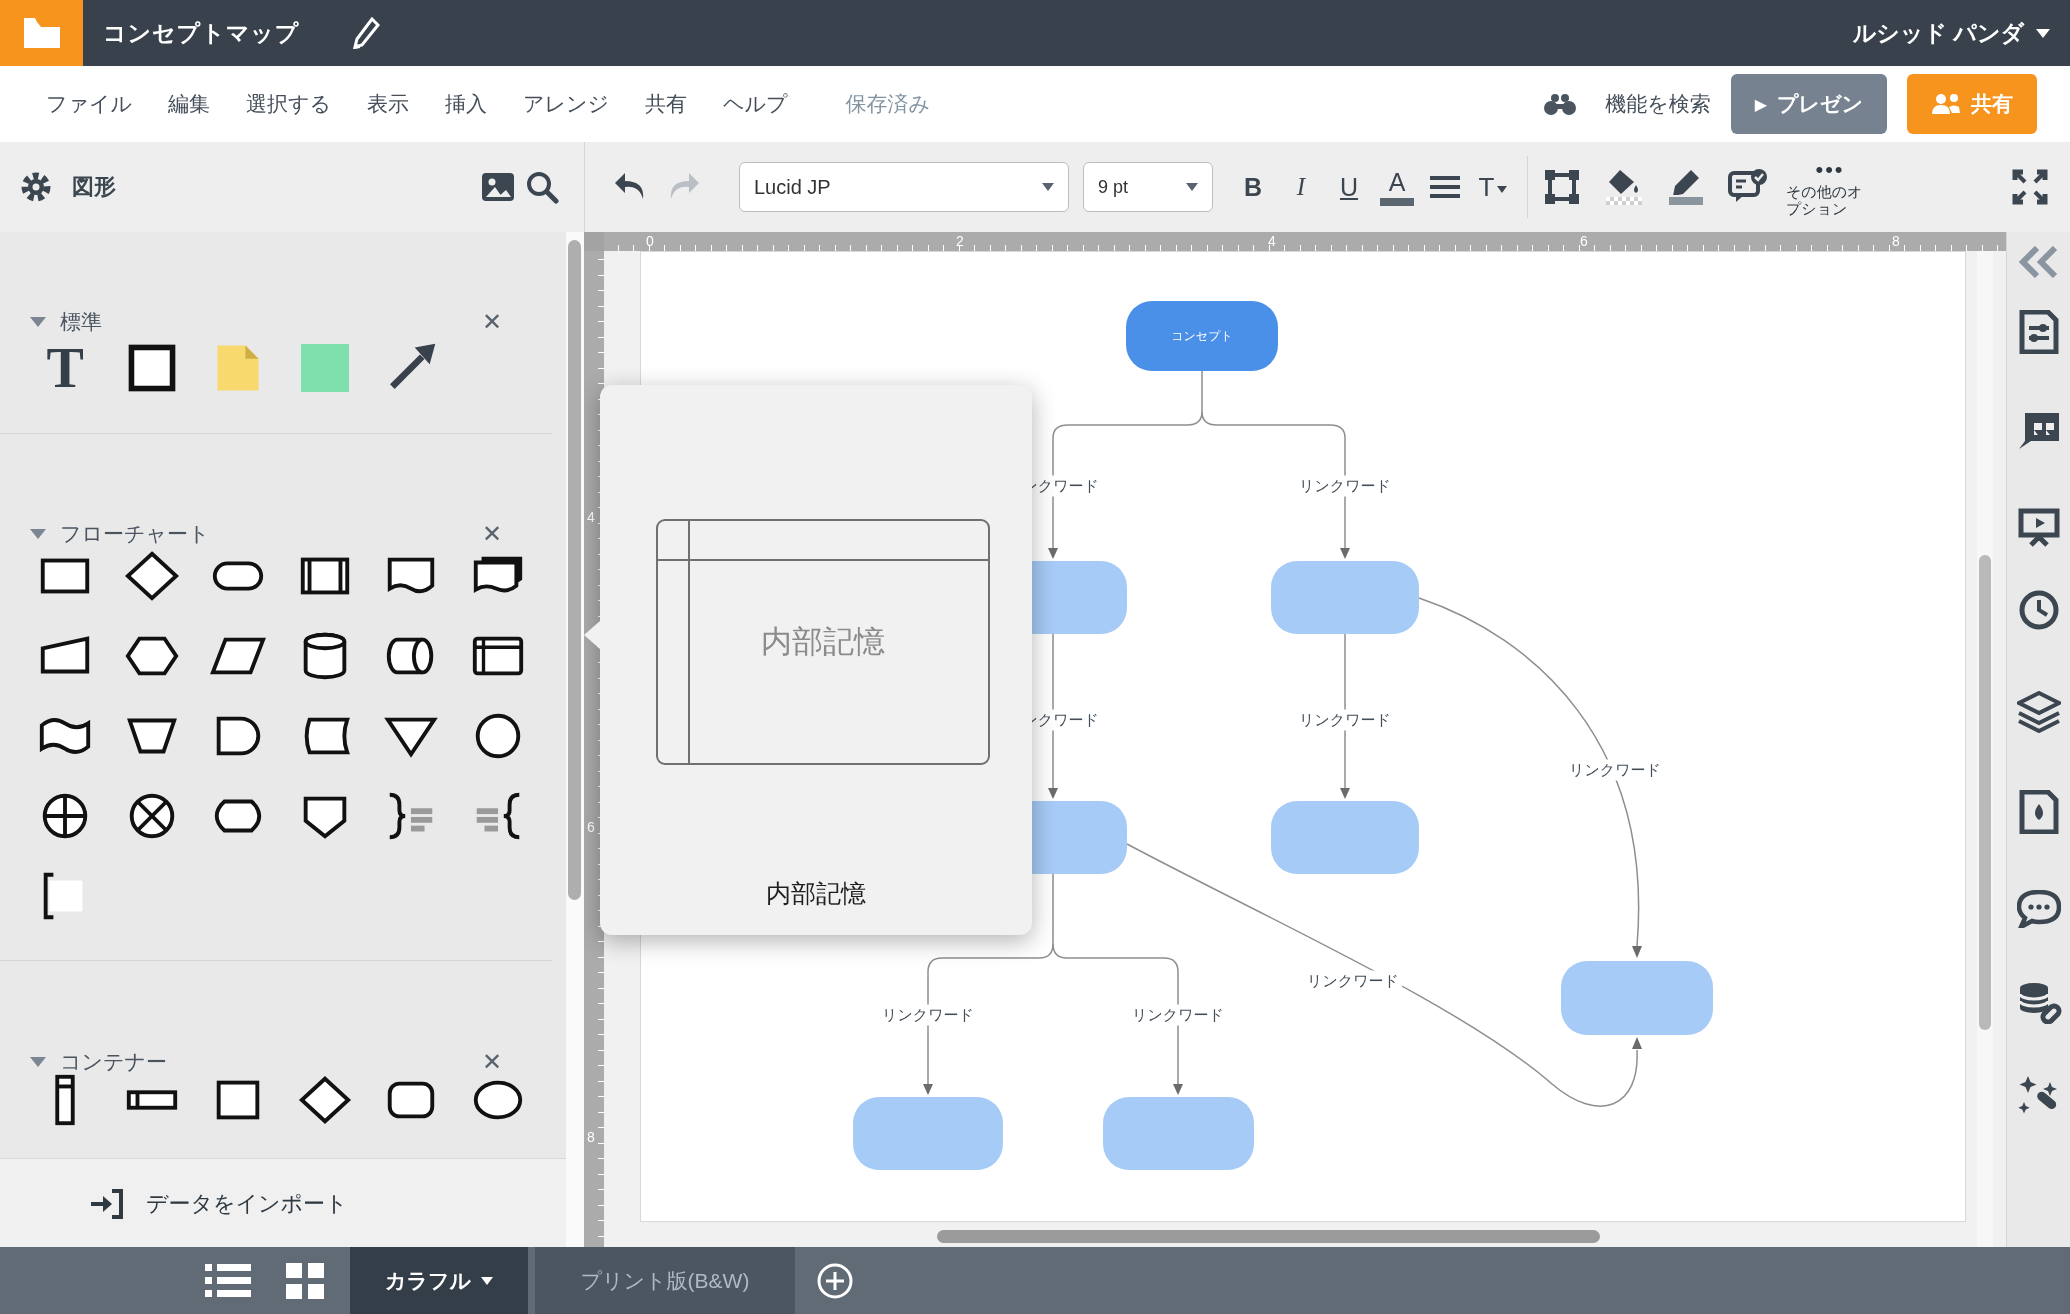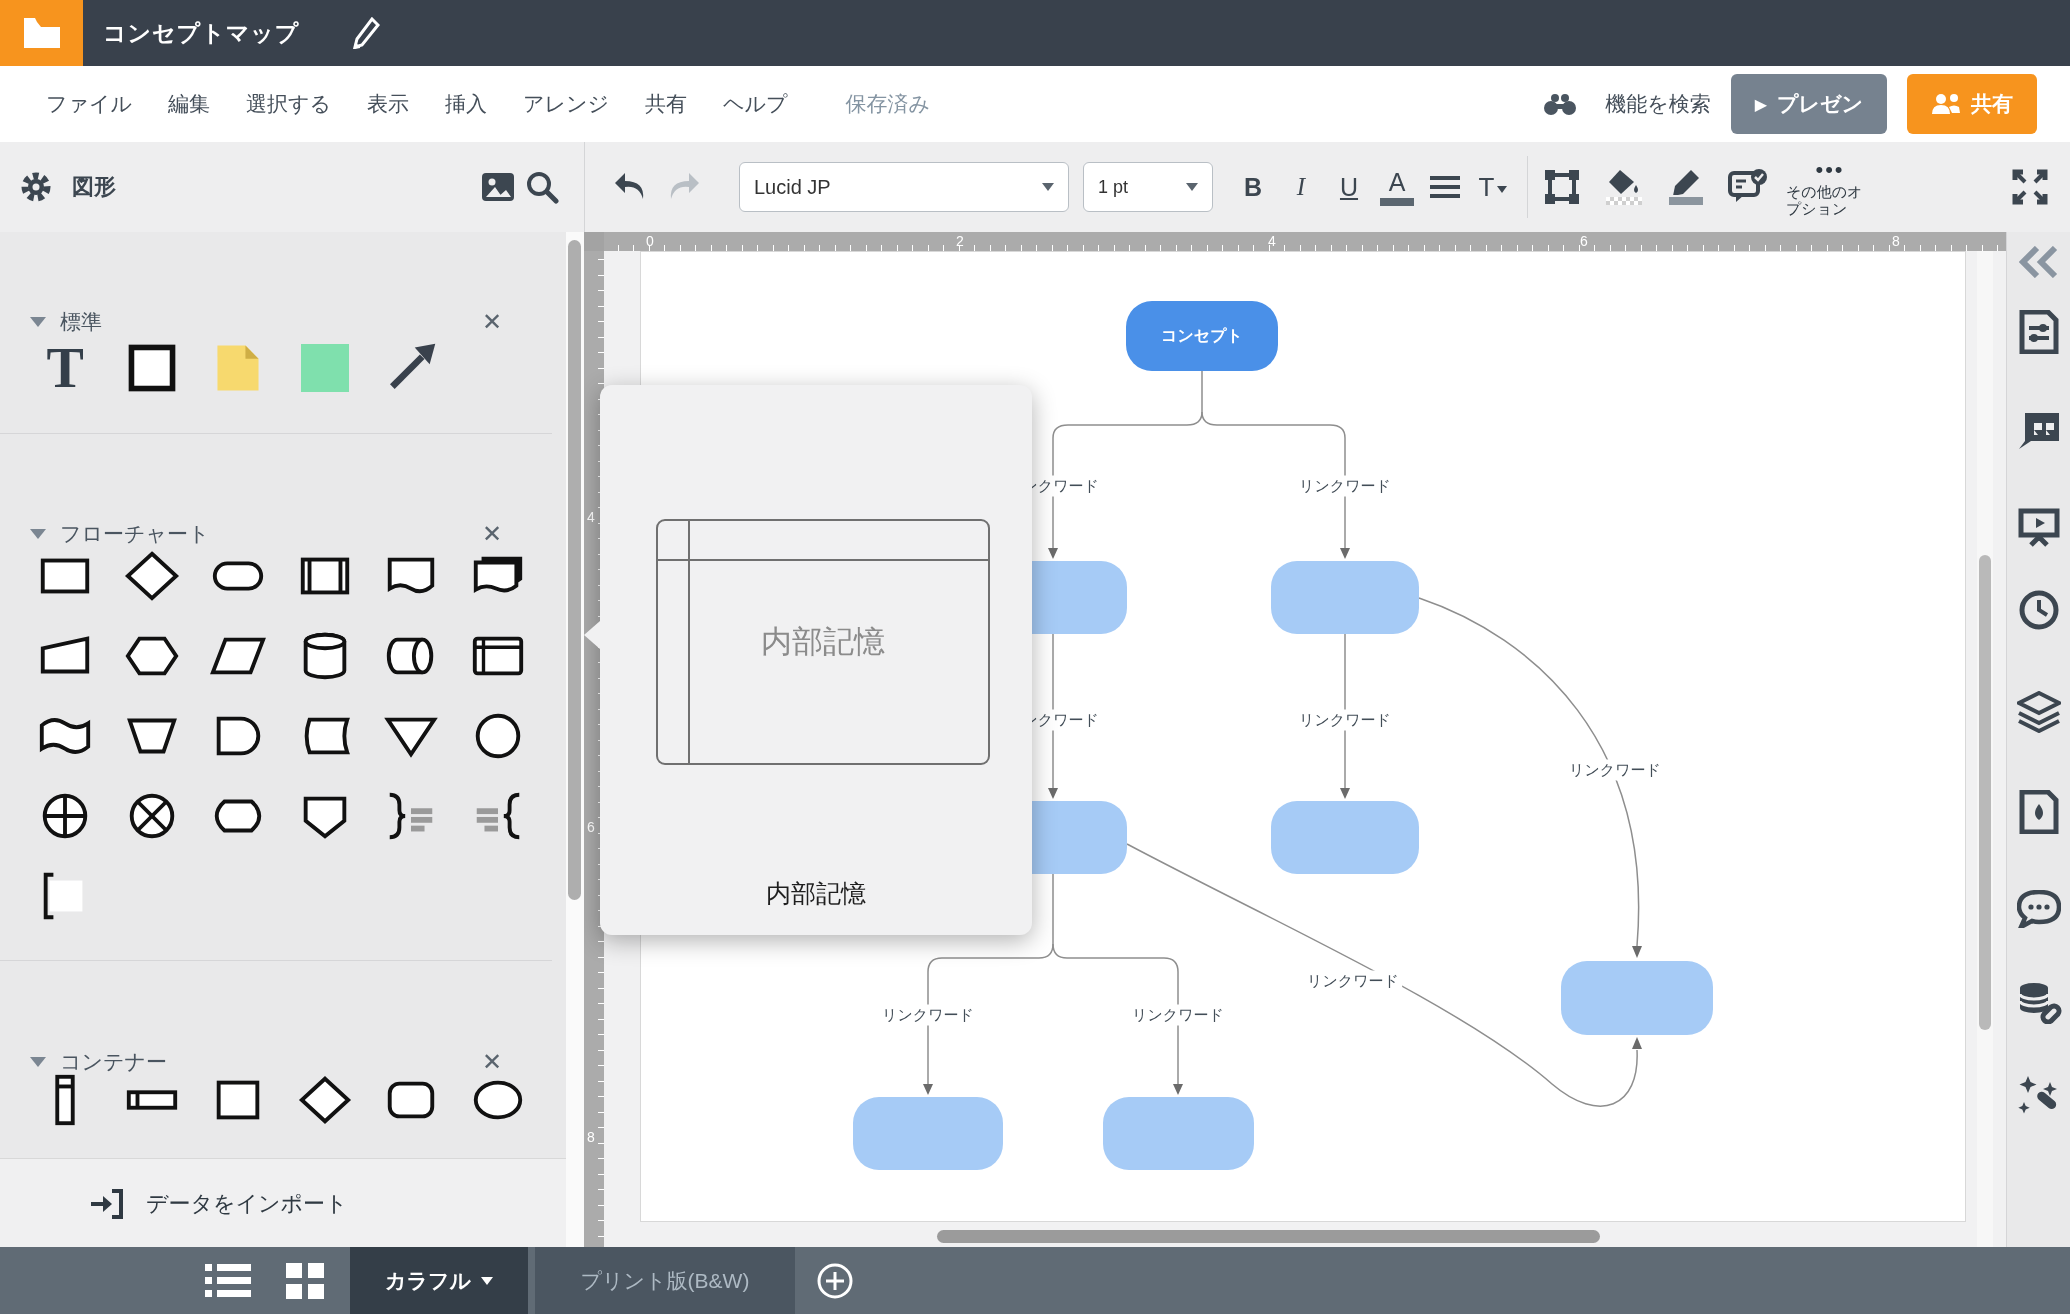--- a/index.html
+++ b/index.html
@@ -49,21 +49,21 @@
   .import-bar{position:absolute;left:0;top:926px;width:566px;height:89px;background:#f0f0f1;border-top:1px solid #d8d8d8;display:flex;align-items:center;}
   .import-label{font-size:22px;color:#2f3942;margin-left:22px;}
   
   .canvas{left:584px;top:232px;width:1422px;height:1015px;background:#f1f1f2;overflow:hidden;}
   .hruler{position:absolute;left:20px;top:0;width:1402px;height:19px;background:#ababab;}
   .vruler{position:absolute;left:0;top:19px;width:20px;height:996px;background:#ababab;}
   .ruler-corner{position:absolute;left:0;top:0;width:20px;height:19px;background:#a3a3a3;}
   .rnum{position:absolute;color:#fff;font-size:14px;}
   .page{position:absolute;left:56px;top:19px;width:1326px;height:971px;background:#fff;border:1px solid #d8d8d8;box-sizing:border-box;}
   .node{position:absolute;border-radius:26px;display:flex;align-items:center;justify-content:center;}
-  .node-root{background:#4a90e8;color:#fff;font-size:16px;font-weight:bold;}
+  .node-root{background:#4a90e8;color:#fff;font-size:12px;font-weight:normal;}
   .node-child{background:#a6cbf6;}
   .edge-label{position:absolute;transform:translate(-50%,-50%);background:#fff;color:#424d57;font-size:15px;padding:1px 3px;white-space:nowrap;}
   .hscroll-thumb{position:absolute;left:353px;top:998px;width:663px;height:13px;background:#9b9b9b;border-radius:7px;}
   .vscroll-track{position:absolute;left:1393px;top:19px;width:16px;height:996px;background:#f7f7f7;}
   .vscroll-thumb{position:absolute;left:2px;top:304px;width:12px;height:475px;background:#b9b9b9;border-radius:6px;}
   
   .shape-tip{position:absolute;left:16px;top:153px;width:432px;height:550px;background:#f1f1f2;border-radius:12px;
              box-shadow:0 6px 24px rgba(0,0,0,.3);z-index:40;}
   .tip-arrow{position:absolute;left:-16px;top:236px;width:0;height:0;border-top:14px solid transparent;border-bottom:14px solid transparent;border-right:16px solid #f1f1f2;}
   .tip-preview{position:absolute;left:56px;top:134px;width:330px;height:242px;border:2px solid #707070;border-radius:9px;}
@@ -96,20 +96,24 @@
         <path d="M2 6 h13 l4 5 h19 v21 h-36 z M2 6 v-4 h11 l2 4" fill="#fff"></path>
       </svg>
     </div>
     <div class="abs doc-title">コンセプトマップ</div>
     <div class="abs title-pencil">
       <svg width="30" height="32" viewBox="0 0 30 32">
           <path d="M20 2 l6 6 -16 20 -7 2 2 -8 z" fill="none" stroke="#fff" stroke-width="3"></path>
           <path d="M8 30 l-5 1 1 -5" fill="#fff" stroke="#fff" stroke-width="2"></path>
         </svg>
     </div>
+    <div class="abs user-chip">
+      <span>ルシッド パンダ</span>
+      <span class="caret"></span>
+    </div>
   </div>
 
   <div class="abs menubar">
     <div style="width:28px"></div>
     <div class="menu-item">ファイル</div>
     <div class="menu-item">編集</div>
     <div class="menu-item">選択する</div>
     <div class="menu-item">表示</div>
     <div class="menu-item">挿入</div>
     <div class="menu-item">アレンジ</div>
@@ -178,21 +182,21 @@
         <svg width="38" height="32" viewBox="0 0 38 32">
             <path d="M24 2 L34 12 l-10 10 v-6 q-14 -2 -18 12 q-2 -18 18 -18 z" fill="#b9bfc5"></path>
           </svg>
       </div>
     </div>
     <div class="combo" style="width:300px;margin-left:36px;">
       <span>Lucid JP</span>
         <span class="caret"></span>
     </div>
     <div class="combo" style="width:100px;margin-left:14px;">
-      <span style="font-size:18px">1 pt</span>
+      <span style="font-size:18px">9 pt</span>
         <span class="caret"></span>
     </div>
     <div class="tb-group" style="margin-left:16px;">
       <div class="tbtn" style="font-weight:bold">B</div>
       <div class="tbtn" style="font-style:italic;font-family:'Liberation Serif',serif">I</div>
       <div class="tbtn" style="text-decoration:underline">U</div>
       <div class="tbtn">
         <span style="line-height:26px;">A</span>
         <span style="width:34px;height:8px;background:#5b6670;margin-top:3px;"></span>
       </div>

